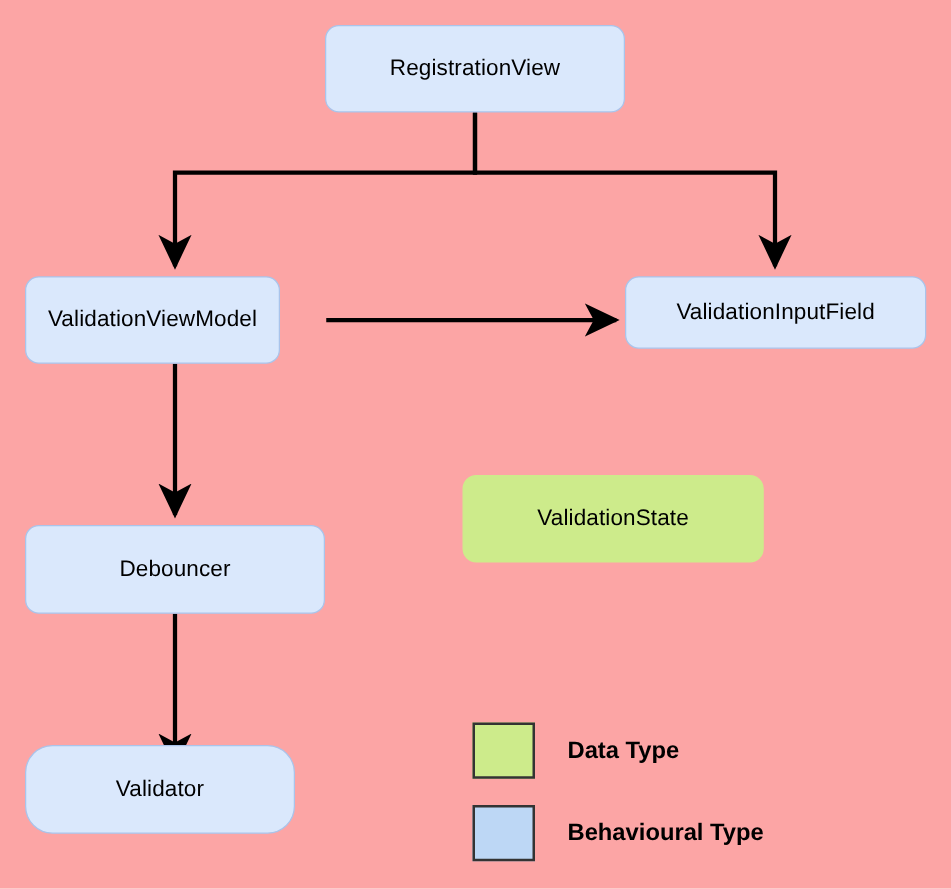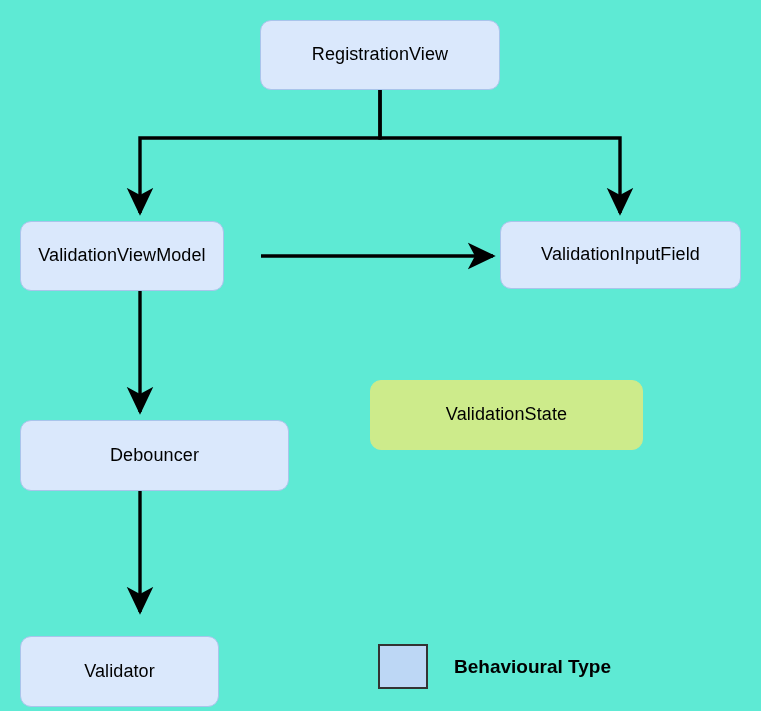--- a/index.html
+++ b/index.html
@@ -7,21 +7,21 @@
     padding: 0;
     background: #ffffff;
   }
   body {
     font-family: "Liberation Sans", sans-serif;
   }
   #canvas {
     position: relative;
     width: 761px;
     height: 711px;
-    background: #5eead4;
+    background: #fca5a5;
     overflow: hidden;
   }
   #edges {
     position: absolute;
     left: 0;
     top: 0;
     width: 761px;
     height: 711px;
     pointer-events: none;
   }
@@ -96,35 +96,39 @@
   </svg>
 
   <div class="node behavioural" style="left:260px; top:20px; width:240px; height:70px;">
     <span>RegistrationView</span>
   </div>
 
   <div class="node behavioural" style="left:20px; top:221px; width:204px; height:70px;">
     <span>ValidationViewModel</span>
   </div>
 
-  <div class="node behavioural" style="left:500px; top:221px; width:241px; height:68px;">
+  <div class="node behavioural" style="left:500px; top:221px; width:241px; height:58px;">
     <span>ValidationInputField</span>
   </div>
 
-  <div class="node behavioural" style="left:20px; top:420px; width:269px; height:71px;">
+  <div class="node behavioural" style="left:20px; top:420px; width:240px; height:71px;">
     <span>Debouncer</span>
   </div>
 
-  <div class="node behavioural" style="left:20px; top:636px; width:199px; height:71px;">
+  <div class="node behavioural" style="left:20px; top:596px; width:216px; height:71px;border-radius:22px;">
     <span>Validator</span>
   </div>
 
-  <div class="node data" style="left:370px; top:380px; width:273px; height:70px;">
+  <div class="node data" style="left:370px; top:380px; width:241px; height:70px;">
     <span>ValidationState</span>
   </div>
 
+  <div class="legend-item" style="left:378px; top:578px;">
+    <span class="swatch data"></span>
+    <span class="legend-label">Data Type</span>
+  </div>
 
   <div class="legend-item" style="left:378px; top:644px;">
     <span class="swatch behavioural"></span>
     <span class="legend-label">Behavioural Type</span>
   </div>
 
 </div>
 
 </body></html>

